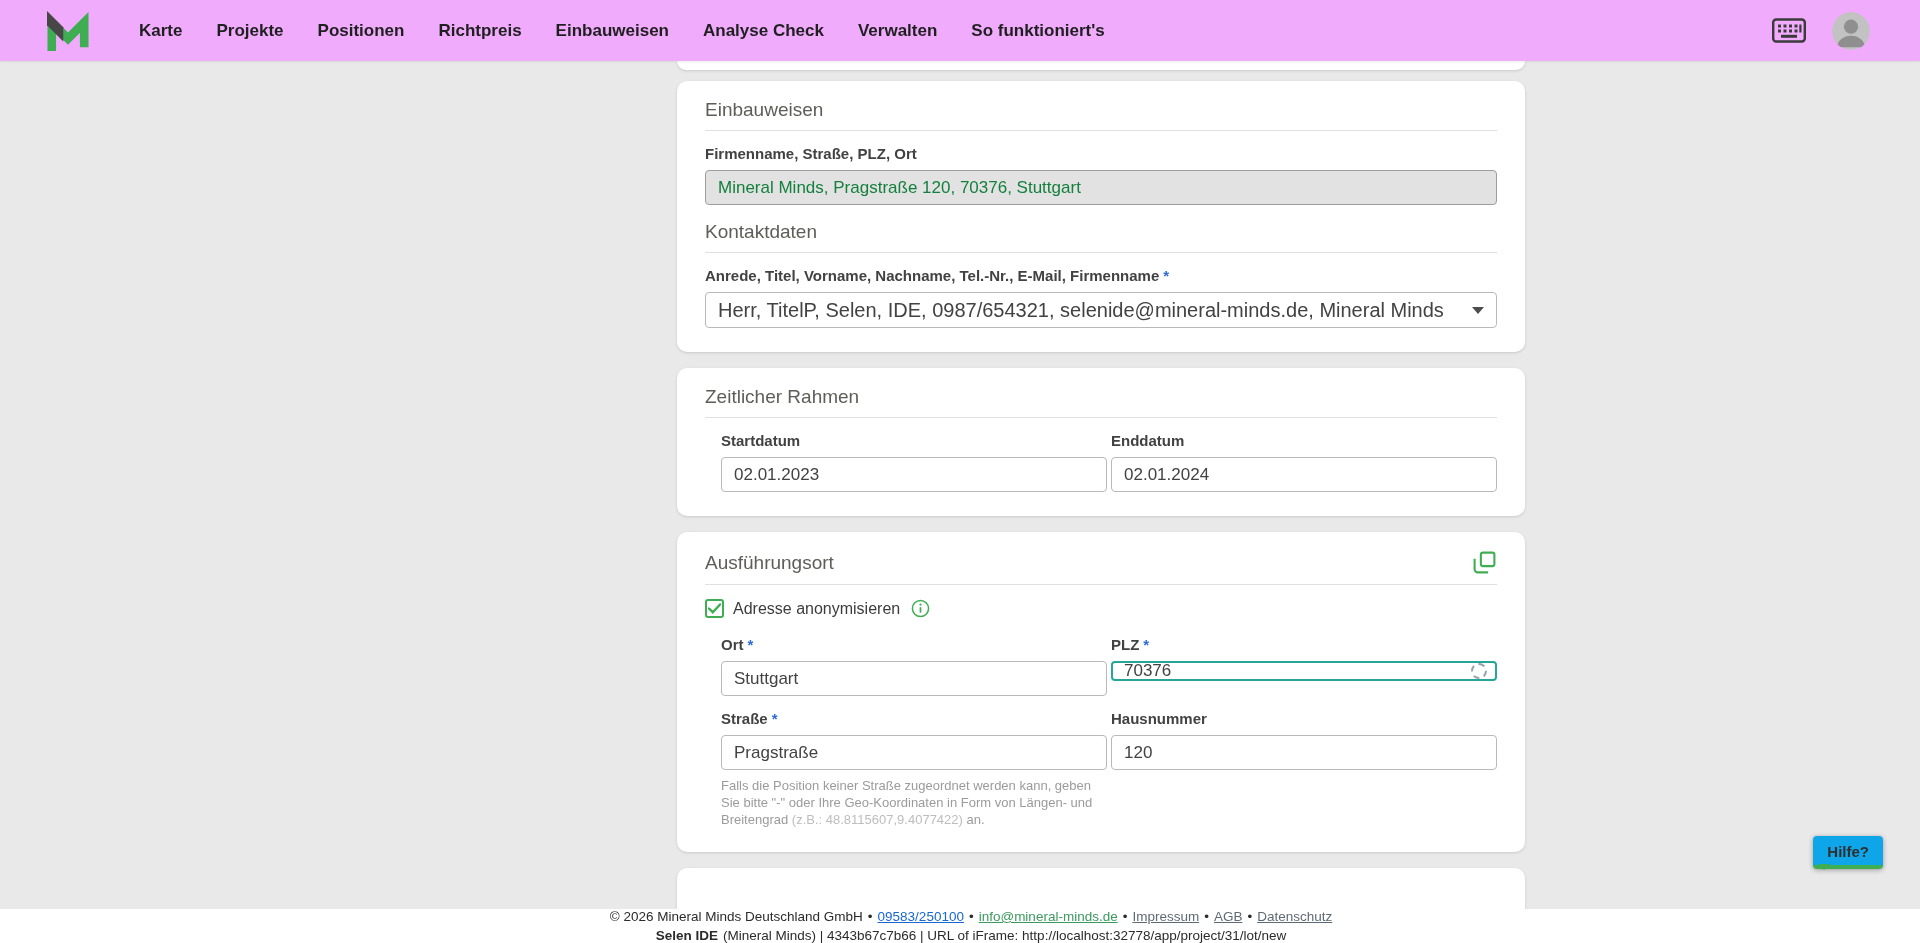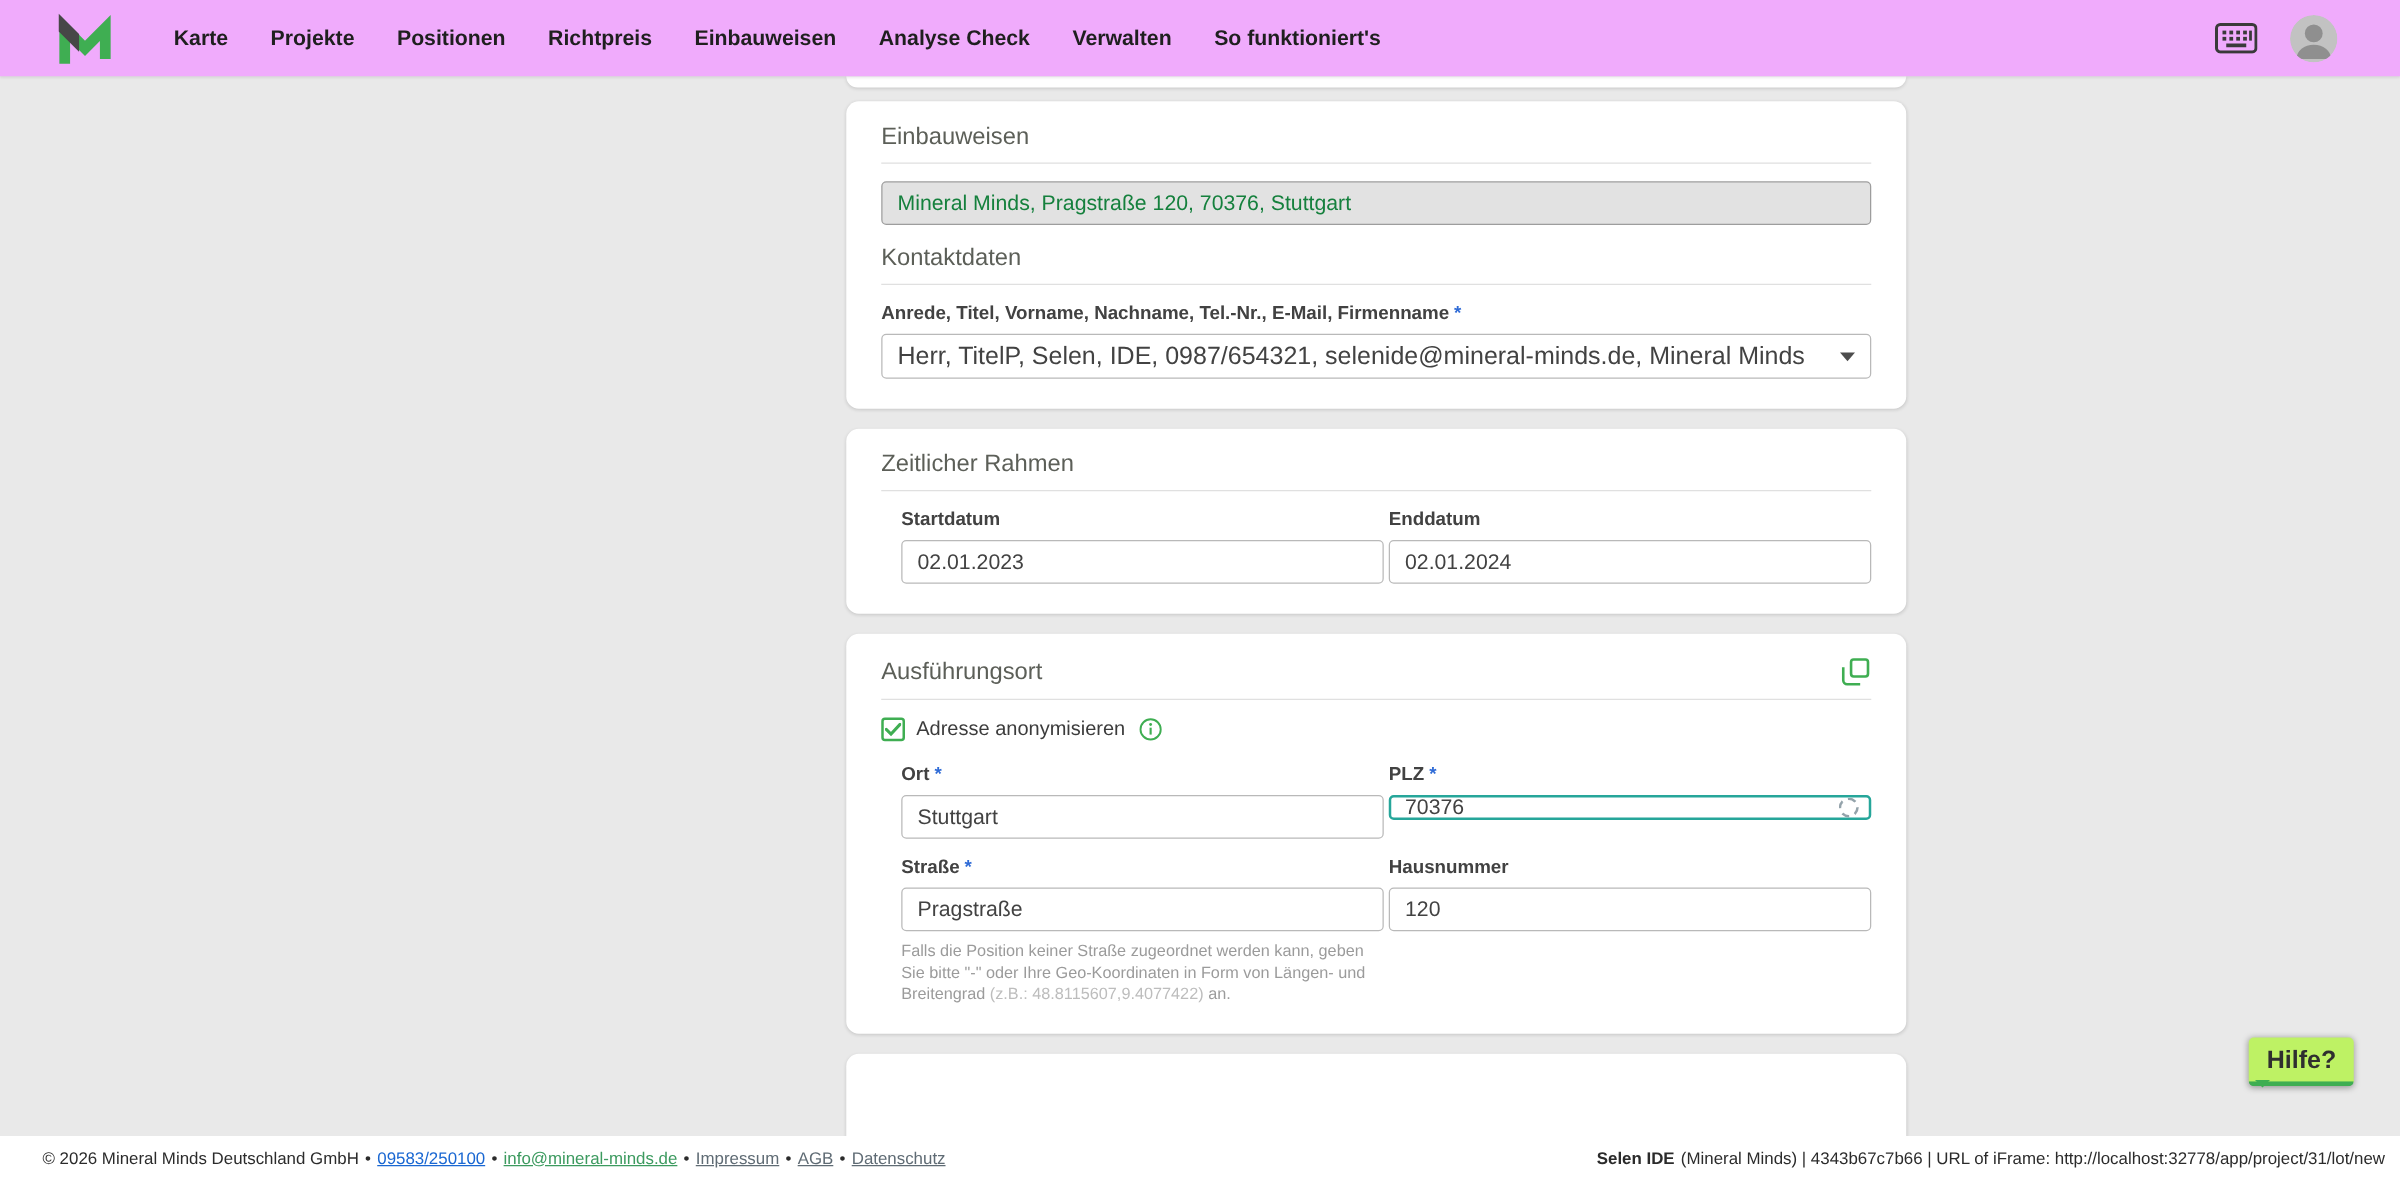--- a/index.html
+++ b/index.html
@@ -96,35 +96,35 @@
   }
   .checkbox-label { font-size:16px; color:#3c3c3c; }
   .info-icon { display:flex; cursor:pointer; margin-left:2px; }
 
   .hint { font-size:13px; line-height:17px; color:#9b9b9b; margin-top:7px; max-width:382px; }
   .hint .coords { color:#bdbdbd; }
 
   
   .help-btn {
     position:fixed; right:37px; bottom:74px; z-index:45;
-    background:#bef264; border-radius:4px; padding:7px 14px 5px;
-    font-size:20px; font-weight:700; color:#2f2f2f;
+    background:#0ea5e9; border-radius:4px; padding:7px 14px 5px;
+    font-size:15px; font-weight:700; color:#2f2f2f;
     box-shadow:0 1px 5px rgba(0,0,0,0.35);
     border-bottom:4px solid #3fae52; cursor:pointer;
   }
   .help-btn::after {
     content:""; position:absolute; left:5px; bottom:-11px;
     border:6px solid transparent; border-top-color:#3fae52;
   }
 
   
   .footer {
     position:fixed; bottom:0; left:0; right:0; height:34px; background:#fff; z-index:50;
     display:flex; align-items:center; justify-content:space-between;
-    padding:0 12px 0 34px; font-size:13.5px; color:#2b2b2b;
+    padding:0 12px 0 34px; font-size:13.5px; color:#2b2b2b;flex-direction:column;
   }
   .footer-left, .footer-right { display:flex; align-items:center; gap:5px; white-space:nowrap; }
   .flink { text-decoration:underline; cursor:pointer; }
   .flink-phone { color:#1967d2; }
   .flink-mail { color:#3c9a5f; }
   .flink-gray { color:#5f6b74; }
   .sep { color:#2b2b2b; }
   .bold { font-weight:700; }
 </style>
 </head>
@@ -175,20 +175,23 @@
   </div>
 </header>
 
 <main class="content">
   <div class="col">
 
     <div class="card card-partial-top"></div>
 
     <section class="card">
       <h2 class="section-title">Einbauweisen</h2>
+      <div class="field-label">
+        <span>Firmenname, Straße, PLZ, Ort</span>
+      </div>
       <input class="text-input readonly-input" readonly="" value="Mineral Minds, Pragstraße 120, 70376, Stuttgart" style="">
       <h2 class="section-title subtitle">Kontaktdaten</h2>
       <div class="field-label">
         <span>Anrede, Titel, Vorname, Nachname, Tel.-Nr., E-Mail, Firmenname</span>
         <span class="req">*</span>
       </div>
       <div class="select-box">
         <span class="select-value">Herr, TitelP, Selen, IDE, 0987/654321, selenide@mineral-minds.de, Mineral Minds</span>
         <span class="select-caret"></span>
       </div>

